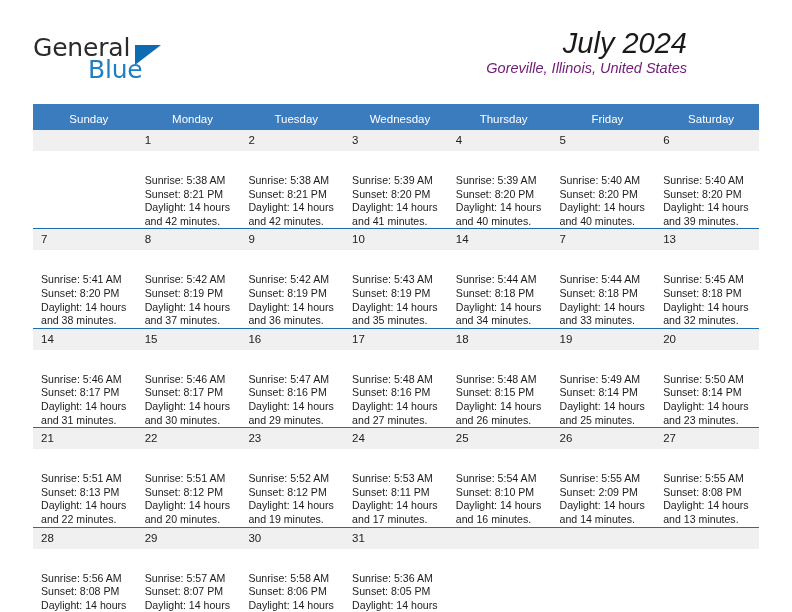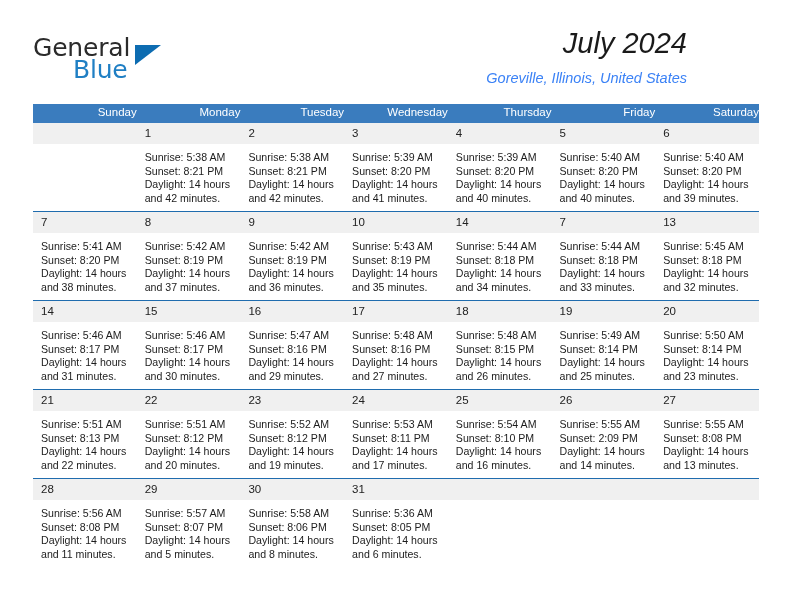--- a/index.html
+++ b/index.html
@@ -42,21 +42,21 @@
     left: 0;
     top: 0;
     font-size: 25px;
     letter-spacing: -0.2px;
     color: #2b2b2b;
     font-family: "DejaVu Sans", sans-serif;
     font-weight: 400;
   }
   .logo-blue {
     position: absolute;
-    left: 40px;
+    left: 55px;
     top: 22px;
     font-size: 25px;
     letter-spacing: -0.2px;
     color: #1f7fc4;
     font-family: "DejaVu Sans", sans-serif;
     font-weight: 400;
   }
   .logo-triangle {
     position: absolute;
     left: 102px;
@@ -74,43 +74,42 @@
     font-style: italic;
   }
   .cal-title {
     font-size: 29px;
     font-weight: 400;
     color: #1a1a1a;
     line-height: 1.1;
     font-family: "Liberation Sans", sans-serif;
   }
   .cal-subtitle {
-    margin-top: 10px;
     font-size: 14.5px;
     font-weight: 400;
-    color: #3b82f6;
+    color: #701a75;
     line-height: 1.2;
   }
 
   
   .calendar {
     position: absolute;
     left: 33px;
     top: 104px;
     width: 726px;
     border-collapse: collapse;
     table-layout: fixed;
   }
   .calendar th {
     background: #3a7cbe;
     color: #ffffff;
     font-size: 11.5px;
     font-weight: 400;
-    text-align: right;
-    padding: 2px 0 5px 8px;
+    text-align: center;
+    padding: 9px 0 5px 8px;
     height: 10px;
     border: none;
   }
   .calendar td {
     vertical-align: top;
     padding: 0;
     border: none;
     width: 103.71px;
     height: 88px;
     background: #ffffff;
@@ -132,21 +131,21 @@
     color: #222222;
     padding: 4px 0 4px 8px;
     line-height: 1.15;
     height: 13px;
     box-sizing: content-box;
   }
   .daynum.empty {
     color: transparent;
   }
   .details {
-    padding: 7px 6px 0 8px;
+    padding: 23px 6px 0 8px;
     font-size: 10.6px;
     line-height: 13.6px;
     color: #1c1c1c;
   }
   .details div {
     white-space: nowrap;
   }
 </style>
 </head>
 <body>

